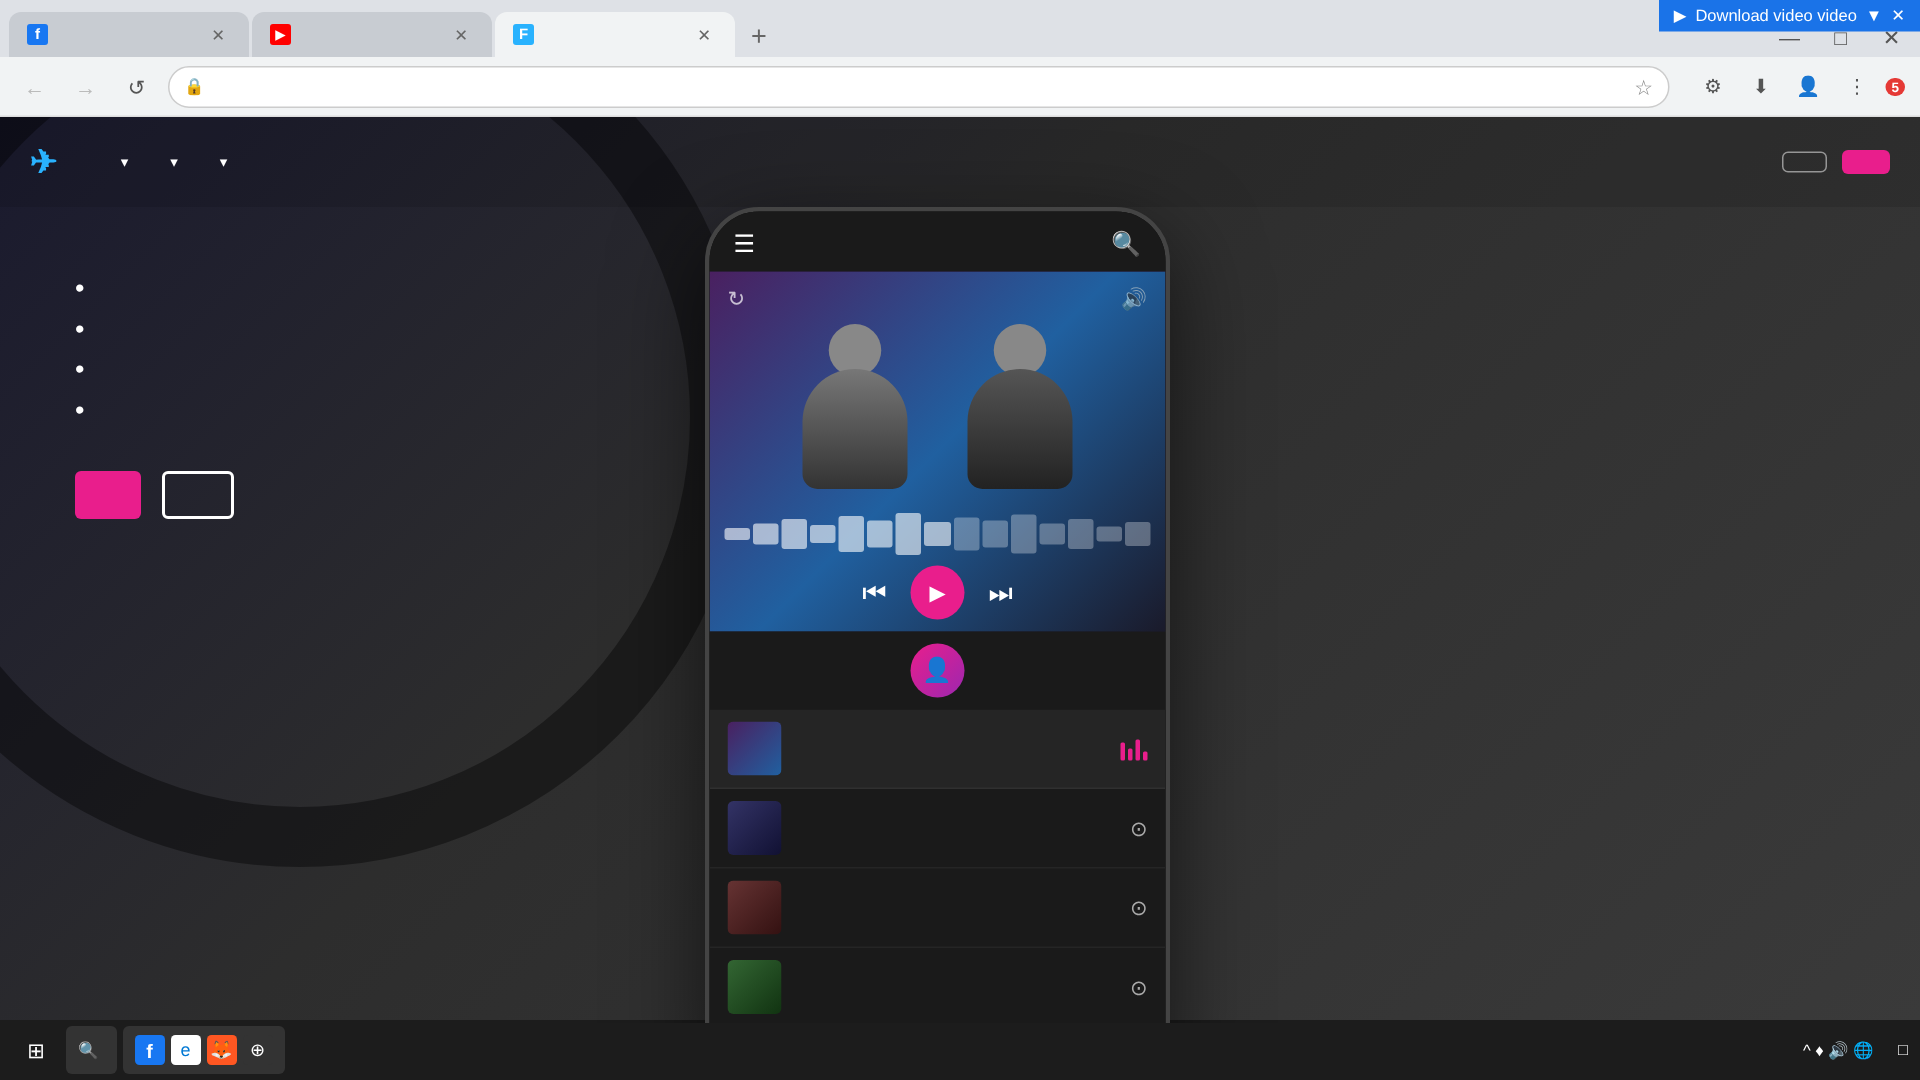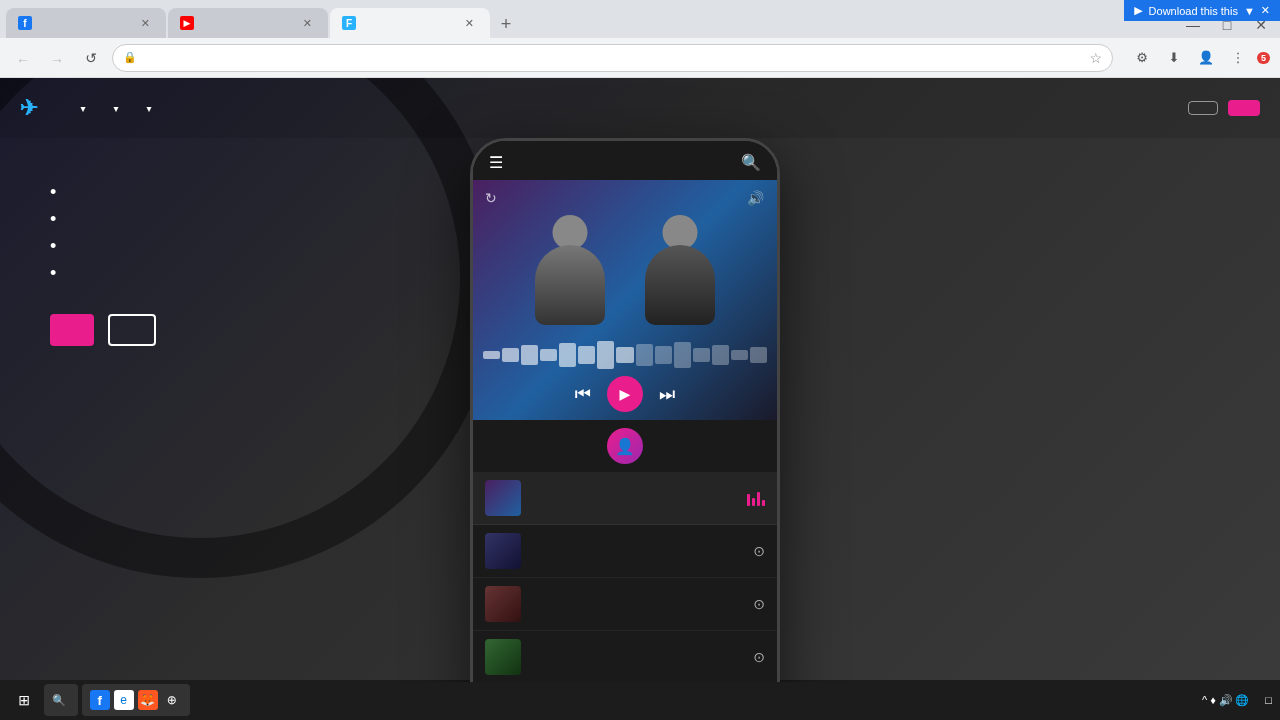--- a/index.html
+++ b/index.html
@@ -588,21 +588,21 @@
     <div class="browser-actions">
       <button class="browser-action-btn">⚙</button>
       <button class="browser-action-btn">⬇</button>
       <button class="browser-action-btn">👤</button>
       <button class="browser-action-btn">⋮</button>
       <span class="extension-badge">5</span>
     </div>
 
     <div style="position:absolute; top:0; right:0; background:#1a73e8; color:white; font-size:11px; padding:4px 10px; display:flex; align-items:center; gap:6px; z-index:50;">
       <span>▶</span>
-      <span>Download this this</span>
+      <span>Download video video</span>
       <span>▼</span>
       <span>✕</span>
     </div>
   </div>
 </div>
 
 <div class="website">
 
   <div class="bg-arc" style="width:600px; height:600px; top:-100px; left:-100px; z-index:1;"></div>
 

